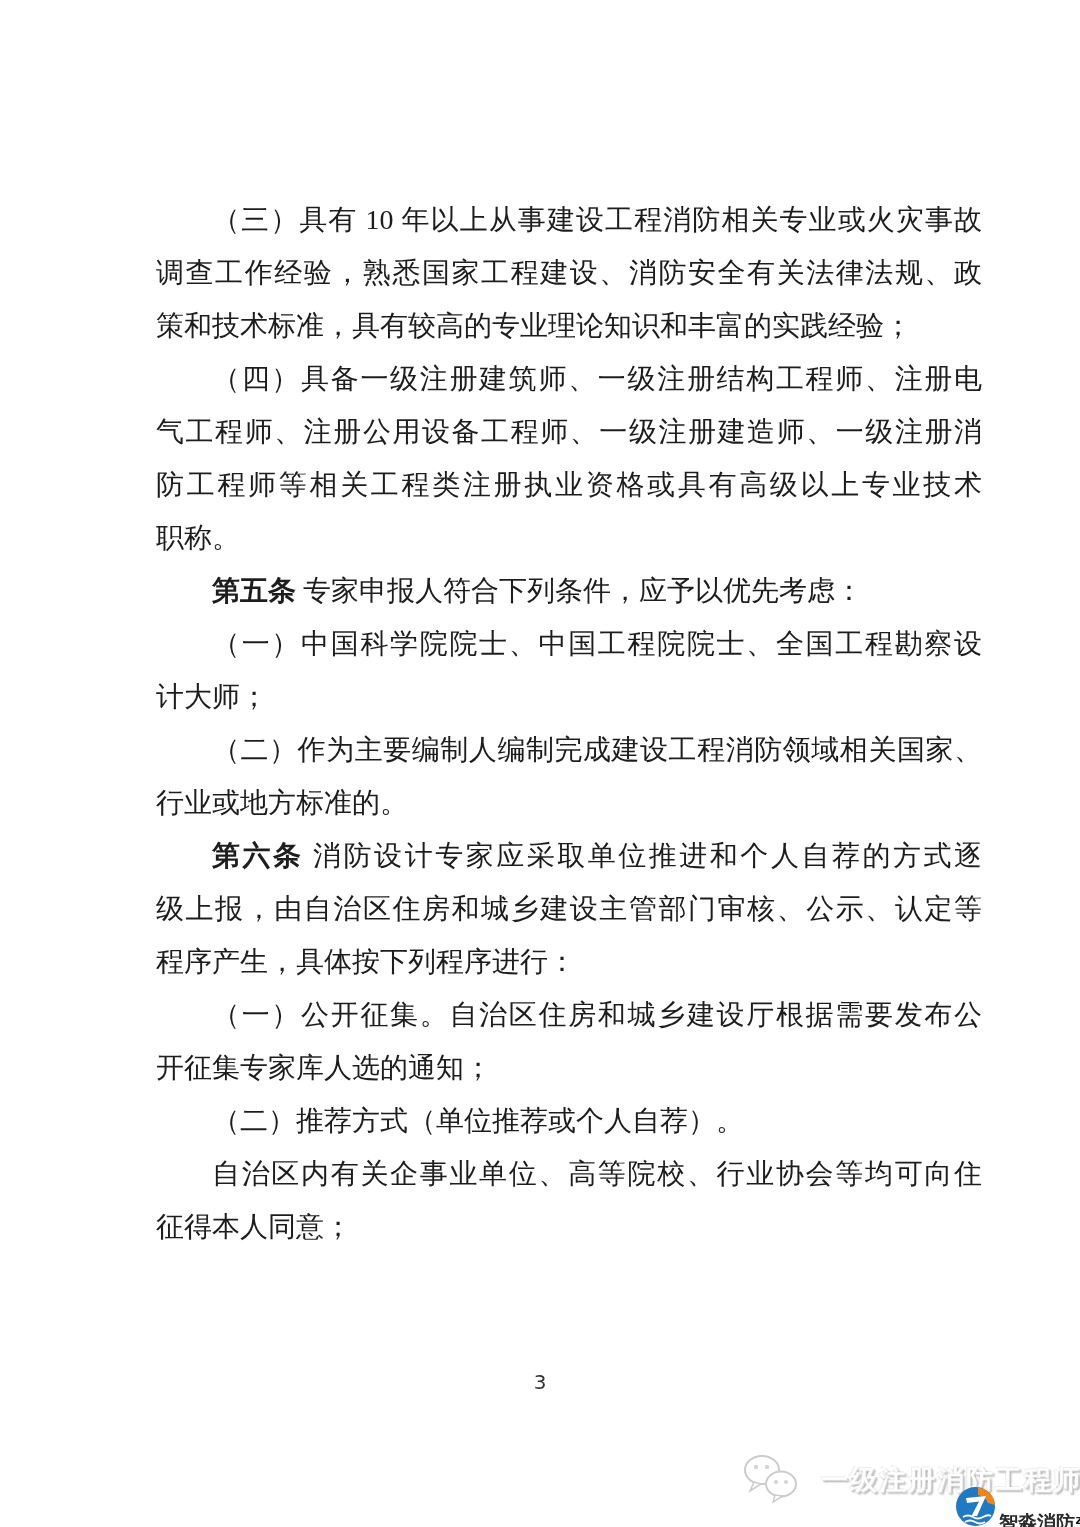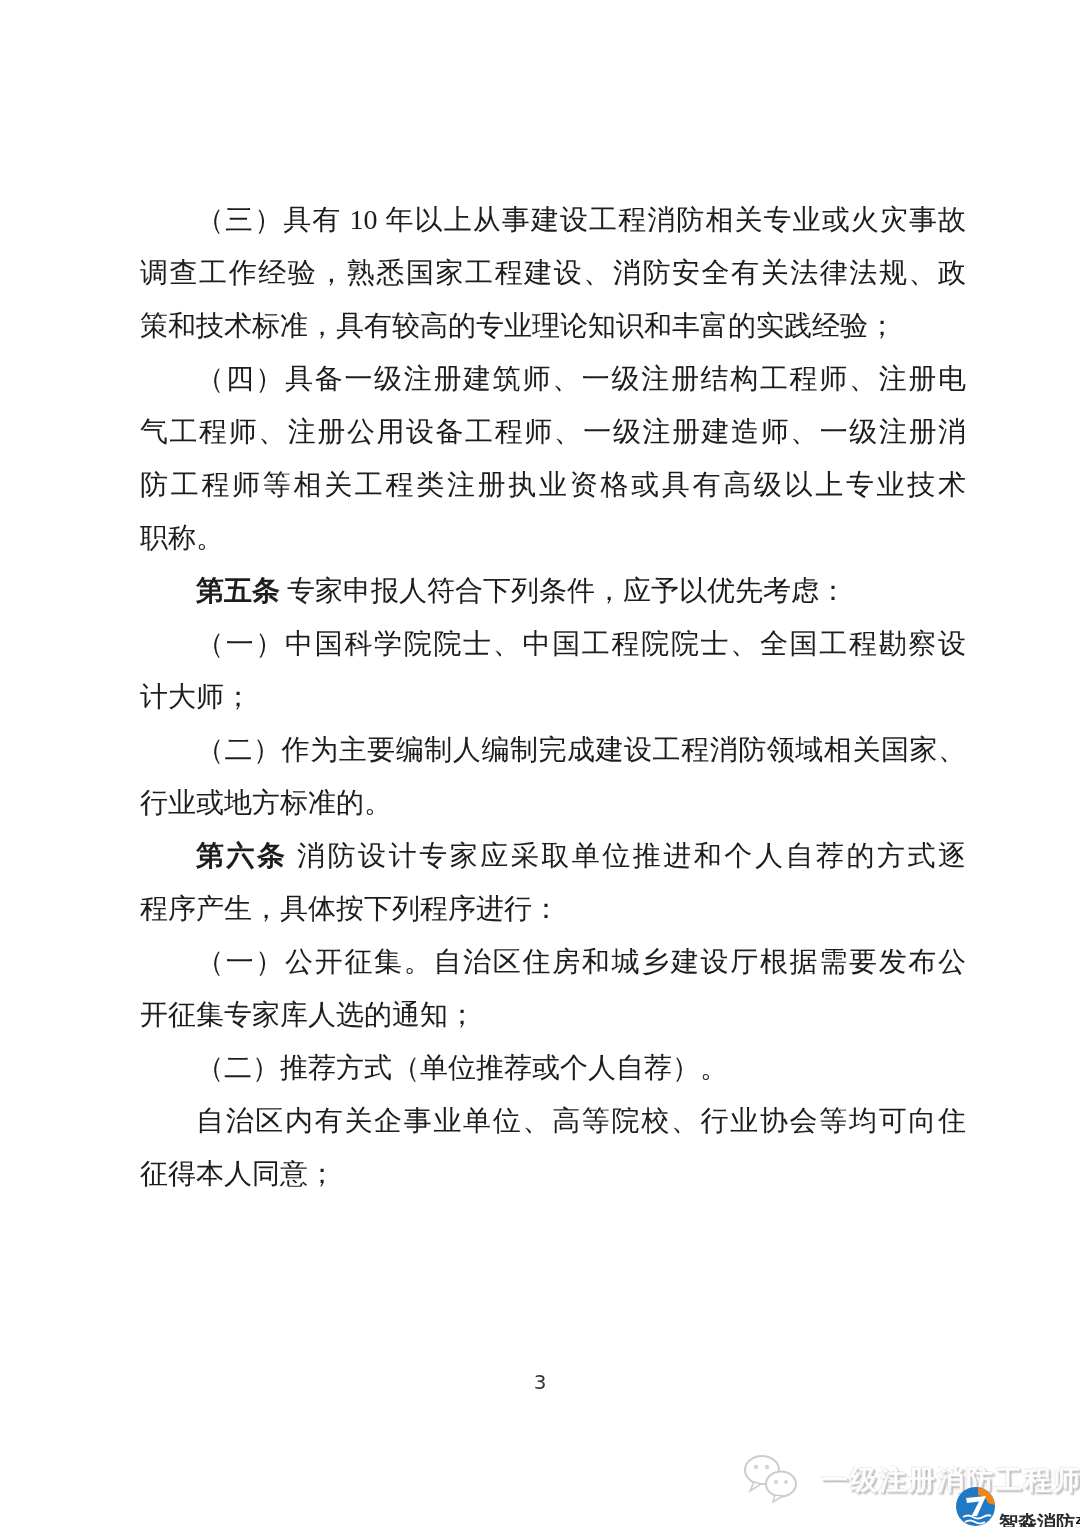--- a/index.html
+++ b/index.html
@@ -6,21 +6,21 @@
   body{
     width:1080px;height:1527px;
     background:#ffffff;
     position:relative;
     overflow:hidden;
     font-family:"Liberation Serif","DejaVu Serif",serif;
     color:#1d1d1d;
   }
   .doc-body{
     position:absolute;
-    left:140px;top:193px;width:826px;
+    left:156px;top:193px;width:826px;
   }
   .ln{
     margin:0;height:53px;line-height:53px;
     font-size:28px;
     text-align:justify;
     text-align-last:justify;
     text-justify:inter-character;
     overflow:visible;
   }
   .endln{
@@ -84,20 +84,21 @@
 
   <p class="endln ind"><b class="lead">第五条</b><span> 专家申报人符合下列条件，应予以优先考虑：</span></p>
 
   <p class="ln ind">（一）中国科学院院士、中国工程院院士、全国工程勘察设</p>
   <p class="endln">计大师；</p>
 
   <p class="ln ind">（二）作为主要编制人编制完成建设工程消防领域相关国家、</p>
   <p class="endln">行业或地方标准的。</p>
 
   <p class="ln ind"><b class="lead">第六条</b><span> 消防设计专家应采取单位推进和个人自荐的方式逐</span></p>
+  <p class="ln">级上报，由自治区住房和城乡建设主管部门审核、公示、认定等</p>
   <p class="endln">程序产生，具体按下列程序进行：</p>
 
   <p class="ln ind">（一）公开征集。自治区住房和城乡建设厅根据需要发布公</p>
   <p class="endln">开征集专家库人选的通知；</p>
 
   <p class="endln ind">（二）推荐方式（单位推荐或个人自荐）。</p>
 
   <p class="ln ind">自治区内有关企事业单位、高等院校、行业协会等均可向住</p>
   <p class="endln">征得本人同意；</p>
 </div>

